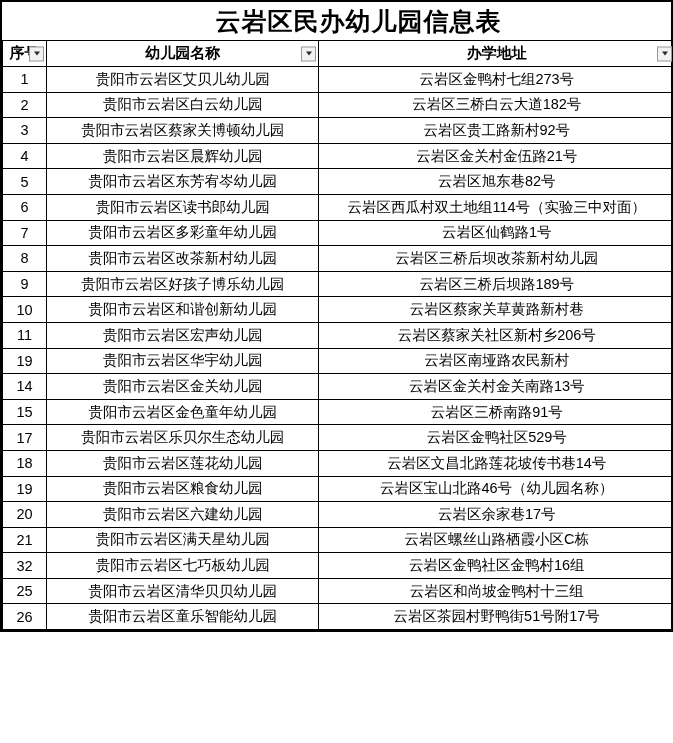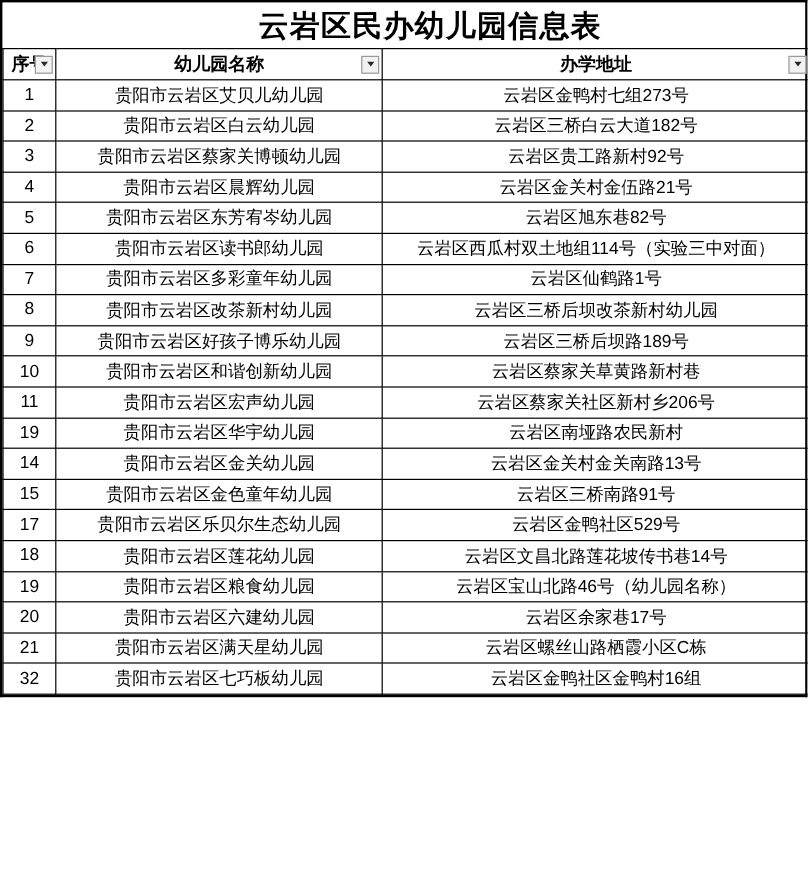--- a/index.html
+++ b/index.html
@@ -224,17 +224,27 @@
         <tr class="data-row">
           <td>21</td>
           <td>贵阳市云岩区满天星幼儿园</td>
           <td>云岩区螺丝山路栖霞小区C栋</td>
         </tr>
         <tr class="data-row">
           <td>32</td>
           <td>贵阳市云岩区七巧板幼儿园</td>
           <td>云岩区金鸭社区金鸭村16组</td>
         </tr>
+        <tr class="data-row">
+          <td>25</td>
+          <td>贵阳市云岩区清华贝贝幼儿园</td>
+          <td>云岩区和尚坡金鸭村十三组</td>
+        </tr>
+        <tr class="data-row">
+          <td>26</td>
+          <td>贵阳市云岩区童乐智能幼儿园</td>
+          <td>云岩区茶园村野鸭街51号附17号</td>
+        </tr>
       </tbody>
     </table>
   </div>
 
 </div>
 
 </body></html>

